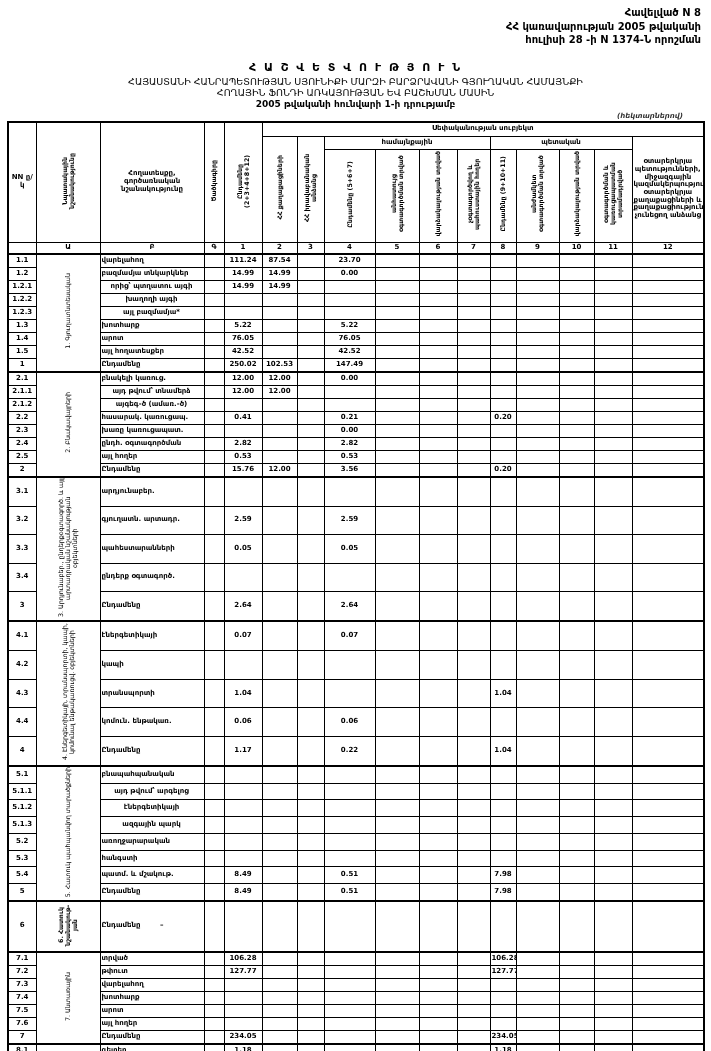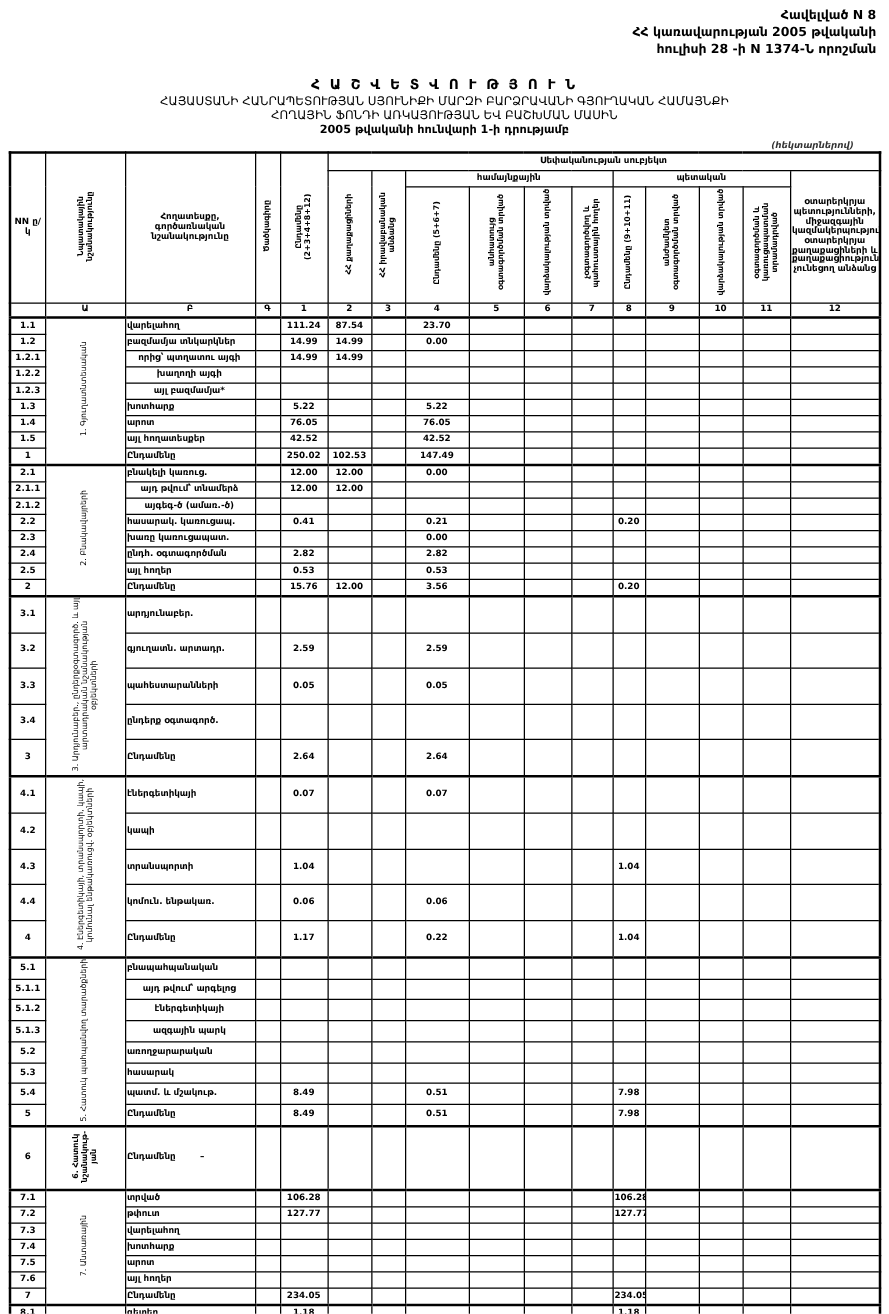--- a/index.html
+++ b/index.html
@@ -688,21 +688,21 @@
         <td class="val"></td>
         <td class="val"></td>
         <td class="val thickL"></td>
         <td class="val"></td>
         <td class="val"></td>
         <td class="val"></td>
         <td class="val thickL"></td>
       </tr>
       <tr>
         <td class="num">5.3</td>
-        <td class="lbl">հասարակ</td>
+        <td class="lbl">հանգստի</td>
         <td class="val"></td>
         <td class="val thickL"></td>
         <td class="val"></td>
         <td class="val"></td>
         <td class="val thickL"></td>
         <td class="val"></td>
         <td class="val"></td>
         <td class="val"></td>
         <td class="val thickL"></td>
         <td class="val"></td>

